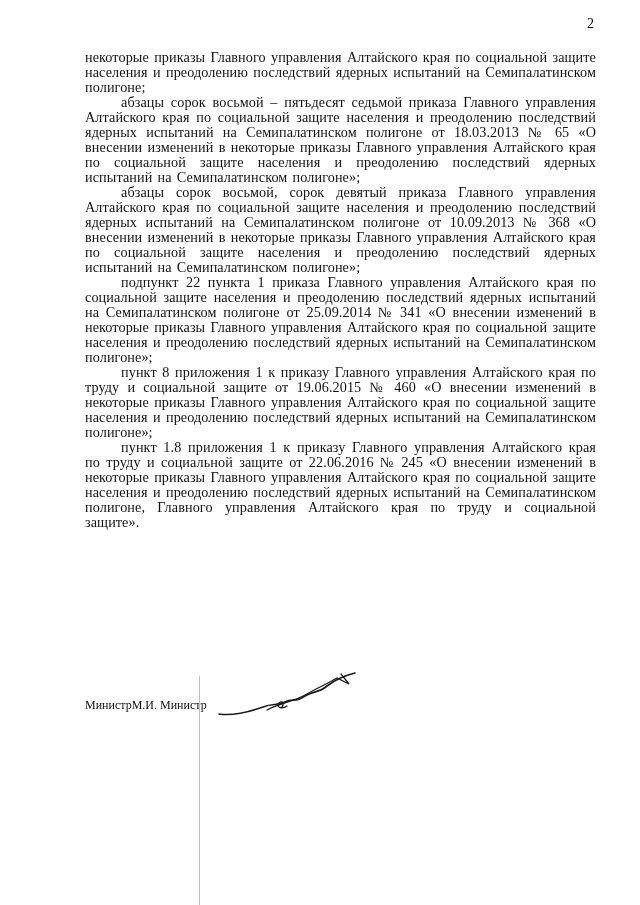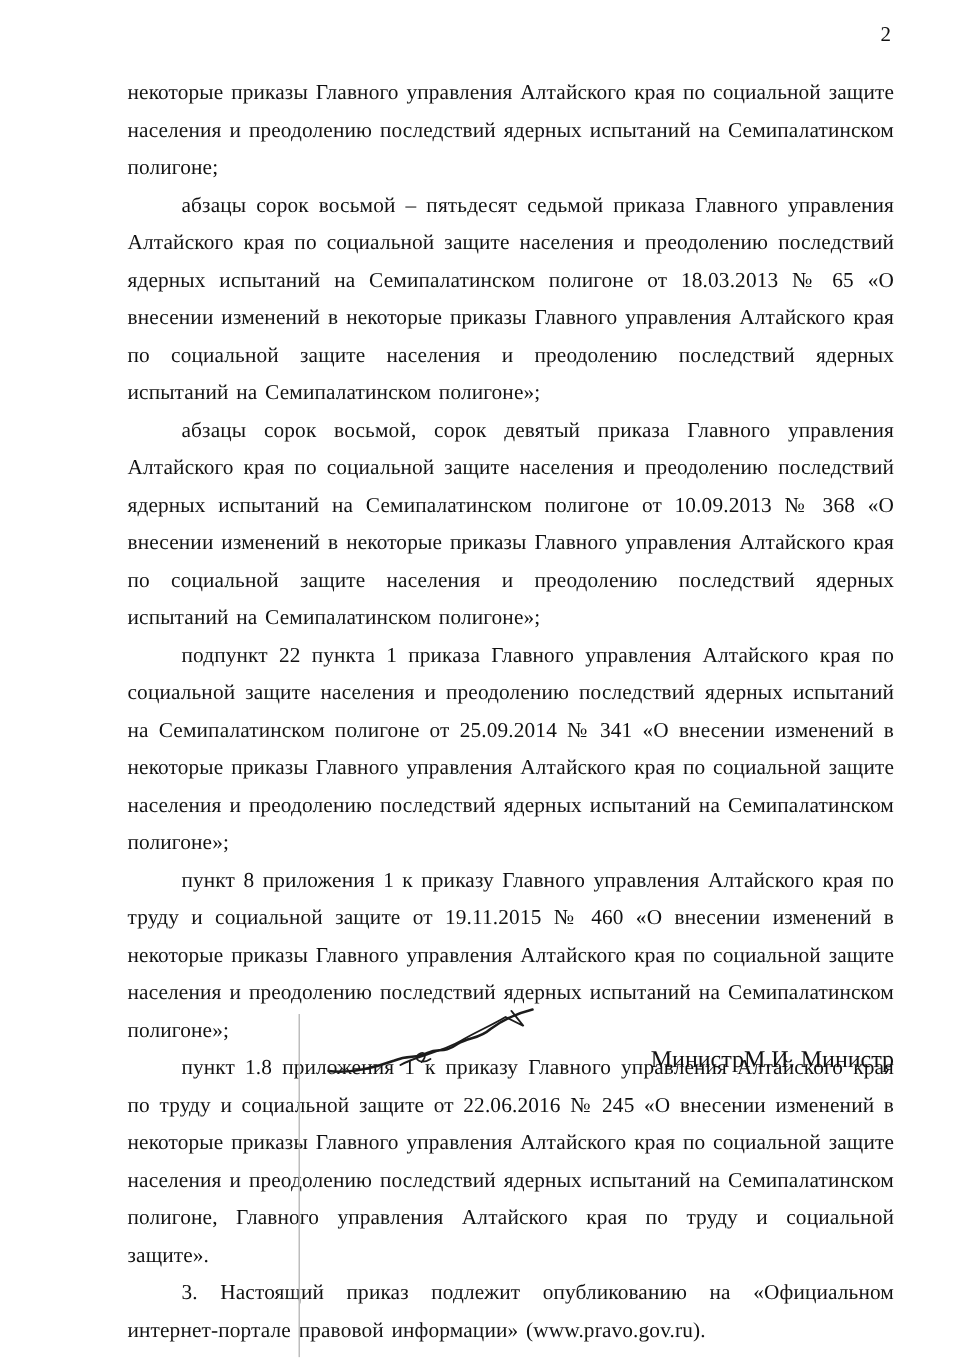--- a/index.html
+++ b/index.html
@@ -22,40 +22,40 @@
     right: 46px;
     font-size: 14px;
     color: #111111;
   }
   .content {
     position: absolute;
     top: 50px;
     left: 85px;
     width: 511px;
     font-size: 14.2px;
-    line-height: 25px;
+    line-height: 15px;
     text-align: justify;
     letter-spacing: 0.1px;
   }
   .para {
     margin: 0;
     word-spacing: 1.5px;
   }
   .para.indent {
     text-indent: 36px;
   }
   .signature-row {
     position: absolute;
     top: 698px;
     left: 85px;
     width: 511px;
     display: flex;
-    justify-content: flex-end;
+    justify-content: flex-start;
     align-items: flex-end;
-    font-size: 16px;
+    font-size: 12px;
   }
   .sig-label {
     white-space: nowrap;
   }
   .sig-mark {
     position: absolute;
     left: 130px;
     top: -28px;
     width: 150px;
     height: 52px;
@@ -75,23 +75,22 @@
 
 <div class="page">
 
   <div class="page-number">2</div>
 
   <div class="content">
     <p class="para">некоторые приказы Главного управления Алтайского края по социальной защите населения и преодолению последствий ядерных испытаний на Семипалатинском полигоне;</p>
     <p class="para indent">абзацы сорок восьмой – пятьдесят седьмой приказа Главного управления Алтайского края по социальной защите населения и преодолению последствий ядерных испытаний на Семипалатинском полигоне от 18.03.2013 № 65 «О внесении изменений в некоторые приказы Главного управления Алтайского края по социальной защите населения и преодолению последствий ядерных испытаний на Семипалатинском полигоне»;</p>
     <p class="para indent">абзацы сорок восьмой, сорок девятый приказа Главного управления Алтайского края по социальной защите населения и преодолению последствий ядерных испытаний на Семипалатинском полигоне от 10.09.2013 № 368 «О внесении изменений в некоторые приказы Главного управления Алтайского края по социальной защите населения и преодолению последствий ядерных испытаний на Семипалатинском полигоне»;</p>
     <p class="para indent">подпункт 22 пункта 1 приказа Главного управления Алтайского края по социальной защите населения и преодолению последствий ядерных испытаний на Семипалатинском полигоне от 25.09.2014 № 341 «О внесении изменений в некоторые приказы Главного управления Алтайского края по социальной защите населения и преодолению последствий ядерных испытаний на Семипалатинском полигоне»;</p>
-    <p class="para indent">пункт 8 приложения 1 к приказу Главного управления Алтайского края по труду и социальной защите от 19.11.2015 № 460 «О внесении изменений в некоторые приказы Главного управления Алтайского края по социальной защите населения и преодолению последствий ядерных испытаний на Семипалатинском полигоне»;</p>
+    <p class="para indent">пункт 8 приложения 1 к приказу Главного управления Алтайского края по труду и социальной защите от 19.06.2015 № 460 «О внесении изменений в некоторые приказы Главного управления Алтайского края по социальной защите населения и преодолению последствий ядерных испытаний на Семипалатинском полигоне»;</p>
     <p class="para indent">пункт 1.8 приложения 1 к приказу Главного управления Алтайского края по труду и социальной защите от 22.06.2016 № 245 «О внесении изменений в некоторые приказы Главного управления Алтайского края по социальной защите населения и преодолению последствий ядерных испытаний на Семипалатинском полигоне, Главного управления Алтайского края по труду и социальной защите».</p>
-    <p class="para indent">3. Настоящий приказ подлежит опубликованию на «Официальном интернет-портале правовой информации» (www.pravo.gov.ru).</p>
   </div>
 
   <div class="signature-row">
     <span class="sig-label">Министр</span>
 
     <span class="sig-mark">
       <svg width="150" height="52" viewBox="0 0 150 52" xmlns="http://www.w3.org/2000/svg">
         <path d="M4 44 C 18 46, 34 42, 48 37 C 58 33, 62 36, 70 32
                  C 78 28, 80 33, 90 26 C 98 21, 104 23, 112 16
                  C 120 10, 128 6, 140 3" stroke="#1c1c1c" stroke-width="1.7" fill="none" stroke-linecap="round"></path>

